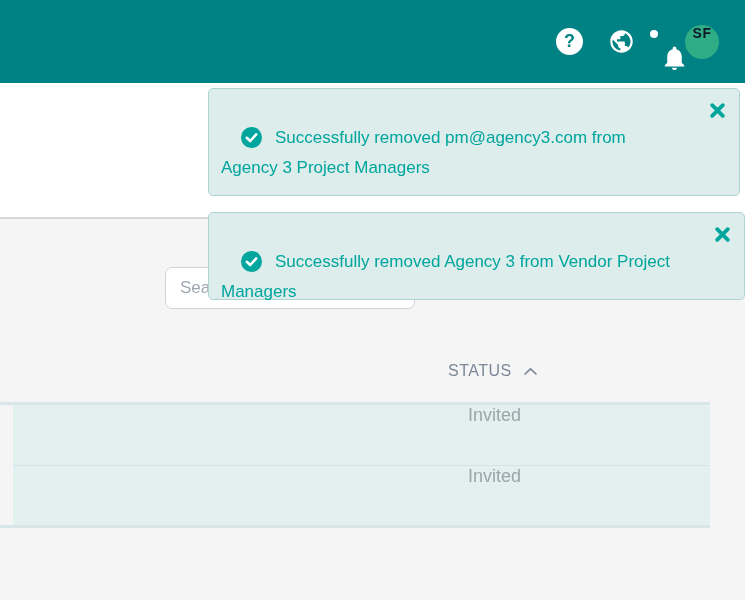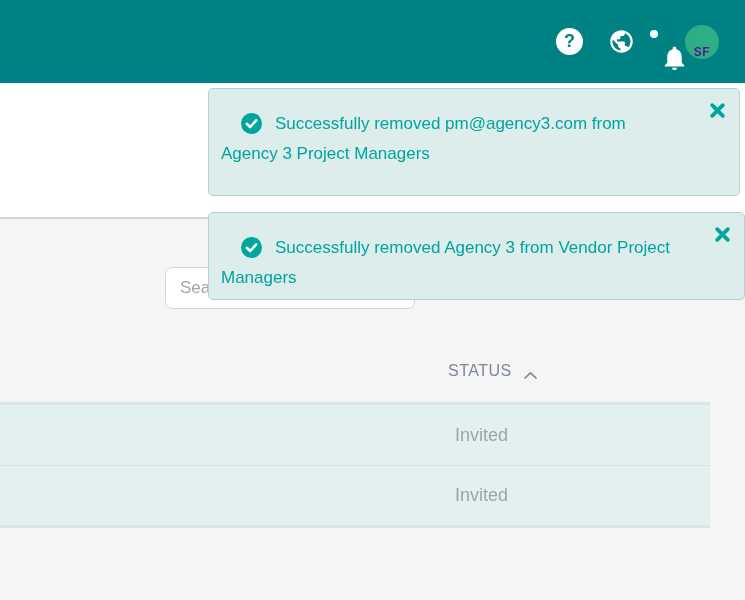--- a/index.html
+++ b/index.html
@@ -10,50 +10,50 @@
   
   .topbar { position:absolute; top:0; left:0; width:745px; height:83px; background:#008285; }
   .topbar-icons { position:absolute; right:26px; top:0; height:83px; display:flex; align-items:center; gap:25px; }
   .icon-btn { background:none; border:none; padding:0; cursor:pointer; display:block; position:relative; }
   .help-circle { width:27px; height:27px; border-radius:50%; background:#ffffff; color:#008285;
                  font-weight:bold; font-size:18px; display:flex; align-items:center; justify-content:center; }
   .bell-wrap { width:36px; height:34px; position:relative; }
   .bell-wrap svg { position:absolute; left:0; top:0; }
   .bell-dot { position:absolute; right:0px; bottom:2px; width:12px; height:12px; border-radius:50%;
               background:#ffffff; border:2px solid #008285; }
-  .avatar { width:34px; height:34px; border-radius:50%; background:#2fae85; color:#4c1d95;
-            font-size:12px; font-weight:bold; letter-spacing:.5px;
-            display:flex; align-items:flex-end; justify-content:center; }
+  .avatar { width:34px; height:34px; border-radius:50%; background:#2fae85; color:#0f172a;
+            font-size:14px; font-weight:bold; letter-spacing:.5px;
+            display:flex; align-items:flex-start; justify-content:center; }
 
   
   .page-band { position:absolute; top:83px; left:0; width:745px; height:136px;
                background:#ffffff; border-bottom:2px solid #d6d6da; }
 
   
   .search-input { position:absolute; left:165px; top:267px; width:250px; height:42px;
                   border:1px solid #d2d2d8; border-radius:7px; padding:0 14px;
                   font-size:17px; color:#333; background:#ffffff; font-family:inherit; outline:none; }
   .search-input::placeholder { color:#9fa6af; }
 
-  .col-header { position:absolute; left:448px; top:362px; display:flex; align-items:flex-end; gap:11px;
+  .col-header { position:absolute; left:448px; top:362px; display:flex; align-items:center; gap:11px;
                 color:#7c8898; font-size:16px; letter-spacing:.5px; cursor:pointer;
                 background:none; border:none; font-family:inherit; }
 
   .table { position:absolute; left:0; top:402px; width:710px;
            border-top:3px solid #d9e6e8; border-bottom:3px solid #d9e6e8; }
-  .t-row { height:60px; background:#e3f0f0; display:flex; align-items:center; cursor:pointer; }
+  .t-row { height:60px; background:#e3f0f0; display:flex; cursor:pointer;margin-left:13px; }
   .t-row + .t-row { border-top:1px solid #d2e4e5; }
   .status-cell { margin-left:455px; color:#9aa6a8; font-size:18px; }
 
   
   .toast { position:absolute; left:208px; background:#dcedeb; border:1px solid #aed4d2;
            border-radius:5px; color:#00a59d; font-size:17px; line-height:25px; z-index:10; }
   .toast1 { top:88px;  width:532px; height:108px; }
   .toast2 { top:212px; width:537px; height:88px; }
-  .toast-body { padding:22px 62px 0 12px; }
+  .toast-body { padding:36px 62px 0 12px; }
   .toast-check { display:inline-block; vertical-align:-5px; margin:0 13px 0 20px; }
   .toast-close { position:absolute; top:13px; right:13px; background:none; border:none;
                  padding:0; cursor:pointer; line-height:0; }
 </style>
 </head>
 <body>
 
 <div class="screen">
 
   <header class="topbar">

